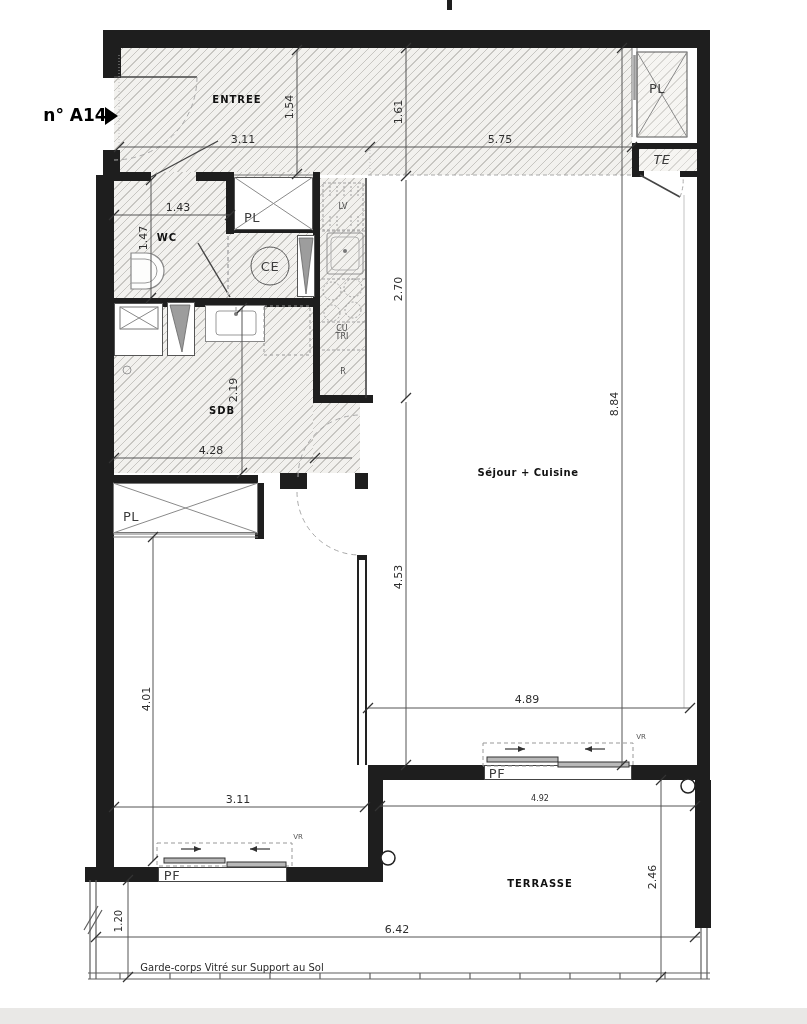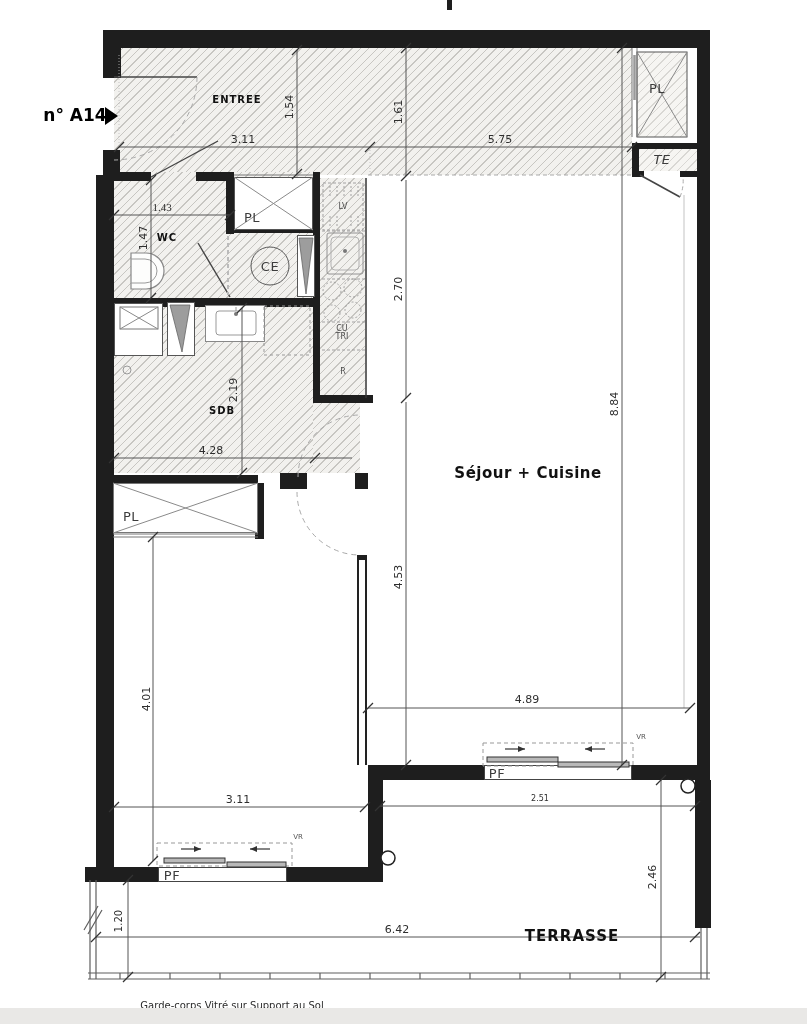--- a/index.html
+++ b/index.html
@@ -11,21 +11,21 @@
   .hatch{position:absolute;background-color:#f2f1ee;
     background-image:repeating-linear-gradient(135deg,rgba(130,128,122,.38) 0 1px,transparent 1px 6px);}
   .hatch-light{position:absolute;background-color:#f6f5f2;
     background-image:repeating-linear-gradient(135deg,rgba(140,138,132,.28) 0 1px,transparent 1px 6px);}
   .box{position:absolute;background:#ffffff;border:1px solid #555;box-sizing:border-box;}
   .partition{position:absolute;background:#ffffff;border-left:2px solid #222;border-right:2px solid #222;box-sizing:border-box;}
   svg.overlay{position:absolute;left:0;top:0;}
   .lbl{position:absolute;transform:translate(-50%,-50%);white-space:nowrap;line-height:1;}
   .lbl.v{transform:translate(-50%,-50%) rotate(-90deg);}
   .room{font-weight:bold;font-size:10px;letter-spacing:1px;color:#111;}
-  .room-lg{font-weight:bold;font-size:15px;letter-spacing:.5px;color:#111;}
+  .room-lg{font-weight:bold;font-size:10px;letter-spacing:.5px;color:#111;}
   .fix{font-size:13px;color:#3c3c3c;letter-spacing:.5px;}
   .fix-sm{font-size:8px;color:#4a4a4a;}
   .tiny{font-size:7px;color:#555;}
   .dim{font-size:11px;color:#2e2e2e;}
   .dim-sm{font-size:8px;color:#2e2e2e;}
   .unit{font-weight:bold;font-size:17px;color:#000;}
   .tri{position:absolute;width:0;height:0;border-left:13px solid #000;
        border-top:9px solid transparent;border-bottom:9px solid transparent;}
   .note{font-size:10px;color:#2b2b2b;}
   .footer-band{position:absolute;left:0;top:1008px;width:807px;height:16px;background:#e9e8e6;}
@@ -235,51 +235,51 @@
     </g>
   </svg>
 
   <span class="lbl unit" style="left:75px;top:115px;">n° A14</span>
   <div class="tri" style="left:105px;top:107px;"></div>
 
   <span class="lbl room" style="left:237px;top:100px;">ENTREE</span>
   <span class="lbl room" style="left:167px;top:238px;">WC</span>
   <span class="lbl room" style="left:222px;top:411px;">SDB</span>
   <span class="lbl room-lg" style="left:528px;top:473px;">Séjour + Cuisine</span>
-  <span class="lbl room-lg" style="left:540px;top:936px;letter-spacing:1px;margin-left:32px;">TERRASSE</span>
+  <span class="lbl room-lg" style="left:540px;top:884px;letter-spacing:1px;">TERRASSE</span>
 
   <span class="lbl fix" style="left:252px;top:217px;">PL</span>
   <span class="lbl fix" style="left:657px;top:88px;">PL</span>
   <span class="lbl fix" style="left:131px;top:516px;">PL</span>
   <span class="lbl fix" style="left:662px;top:159px;font-style:italic;">TE</span>
   <span class="lbl fix" style="left:270px;top:266px;">CE</span>
   <span class="lbl fix-sm" style="left:343px;top:207px;">LV</span>
   <span class="lbl fix-sm" style="left:342px;top:301px;margin-top:28px;">CU</span>
   <span class="lbl fix-sm" style="left:342px;top:337px;">TRI</span>
   <span class="lbl fix-sm" style="left:343px;top:372px;">R</span>
   <span class="lbl fix" style="left:497px;top:773px;">PF</span>
   <span class="lbl fix" style="left:172px;top:875px;">PF</span>
   <span class="lbl tiny" style="left:641px;top:737px;">VR</span>
   <span class="lbl tiny" style="left:298px;top:837px;">VR</span>
 
   <span class="lbl dim" style="left:243px;top:139px;">3.11</span>
   <span class="lbl dim" style="left:500px;top:139px;">5.75</span>
   <span class="lbl dim v" style="left:289px;top:107px;">1.54</span>
   <span class="lbl dim v" style="left:398px;top:112px;">1.61</span>
-  <span class="lbl dim" style="left:162px;top:207px;font-family:Liberation Serif, serif;">1.43</span>
+  <span class="lbl dim" style="left:178px;top:207px;">1.43</span>
   <span class="lbl dim v" style="left:143px;top:238px;">1.47</span>
   <span class="lbl dim v" style="left:398px;top:289px;">2.70</span>
   <span class="lbl dim v" style="left:614px;top:404px;">8.84</span>
   <span class="lbl dim v" style="left:398px;top:577px;">4.53</span>
   <span class="lbl dim v" style="left:233px;top:390px;">2.19</span>
   <span class="lbl dim" style="left:211px;top:450px;">4.28</span>
   <span class="lbl dim v" style="left:146px;top:699px;">4.01</span>
   <span class="lbl dim" style="left:238px;top:799px;">3.11</span>
   <span class="lbl dim" style="left:527px;top:699px;">4.89</span>
-  <span class="lbl dim-sm" style="left:540px;top:799px;">2.51</span>
+  <span class="lbl dim-sm" style="left:540px;top:799px;">4.92</span>
   <span class="lbl dim v" style="left:652px;top:877px;">2.46</span>
   <span class="lbl dim" style="left:397px;top:929px;">6.42</span>
   <span class="lbl dim v" style="left:119px;top:921px;font-size:10px;">1.20</span>
 
-  <span class="lbl note" style="left:232px;top:1006px;">Garde-corps Vitré sur Support au Sol</span>
+  <span class="lbl note" style="left:232px;top:968px;">Garde-corps Vitré sur Support au Sol</span>
 
   <div class="footer-band"></div>
 </div>
 
 </body></html>

